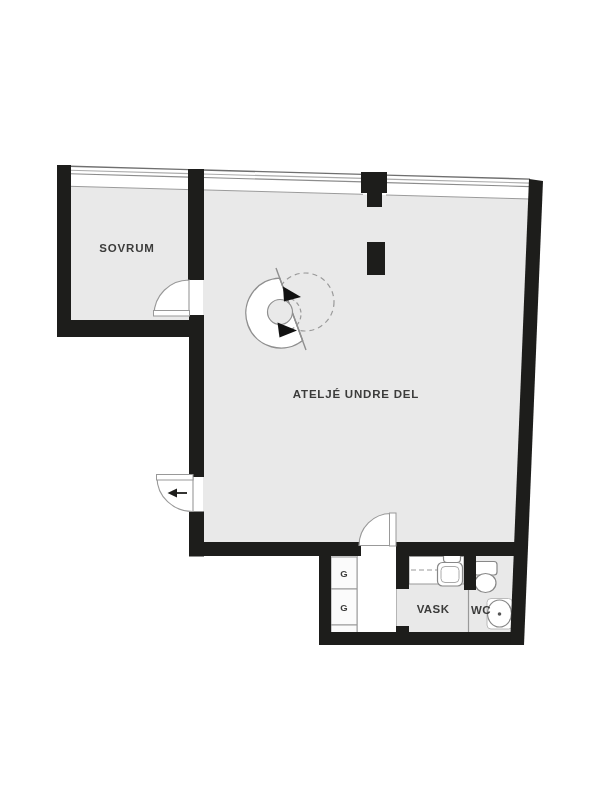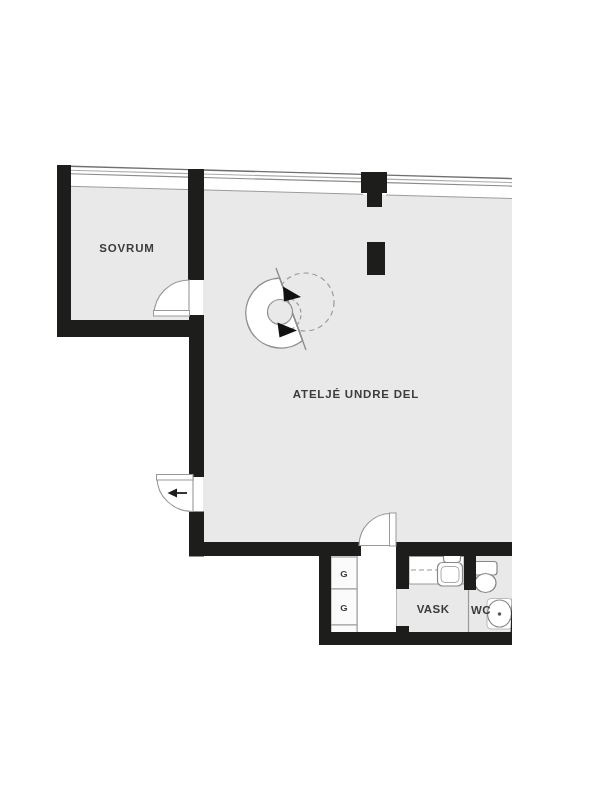--- a/index.html
+++ b/index.html
@@ -1,16 +1,16 @@
 <!DOCTYPE html>
 <html><head>
 <meta charset="utf-8">
 <style>
   html,body{margin:0;padding:0;background:#ffffff;}
-  .page{width:512px;height:795px;position:relative;background:#ffffff;overflow:hidden;}
+  .page{width:600px;height:795px;position:relative;background:#ffffff;overflow:hidden;}
   svg{display:block;}
   text{font-family:"Liberation Sans","DejaVu Sans",sans-serif;font-weight:bold;}
   .room-label{letter-spacing:0.8px;}
   .small-label{letter-spacing:0.4px;}
 </style>
 </head>
 <body>
 
 <div class="page">
 <svg width="600" height="795" viewBox="0 0 600 795">

